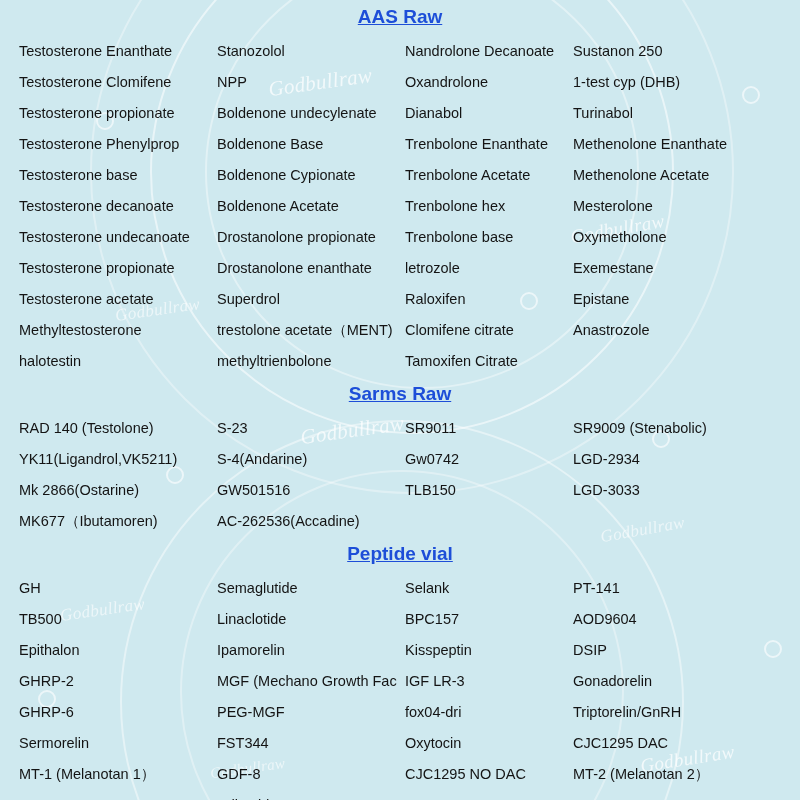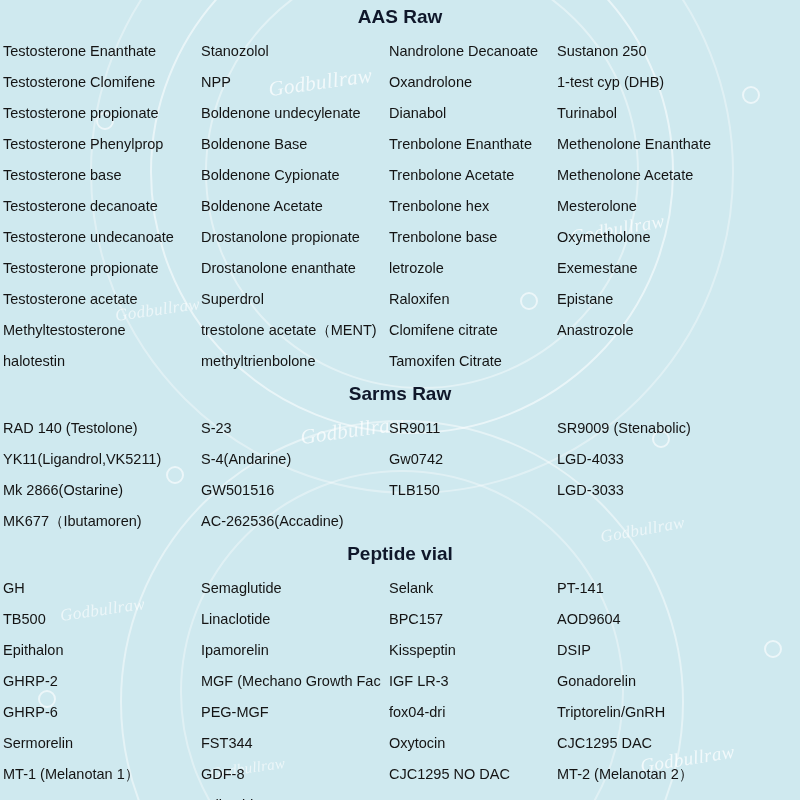--- a/index.html
+++ b/index.html
@@ -58,26 +58,27 @@
     position: relative;
     z-index: 2;
     padding: 0;
   }
   .section-title {
     text-align: center;
     font-weight: bold;
     font-size: 19px;
     line-height: 26px;
     margin: 4px 0 6px 0;
-    color: #0f172a;
+    color: #1d4ed8;
+    text-decoration: underline;
   }
   .grid {
     display: grid;
     grid-template-columns: 198px 188px 168px 190px;
-    padding-left: 3px;
+    padding-left: 19px;
     column-gap: 0;
   }
   .cell {
     font-size: 14.5px;
     line-height: 31px;
     height: 31px;
     white-space: nowrap;
     overflow: hidden;
     color: #141414;
   }
@@ -163,21 +164,21 @@
       </div>
       <div class="section-title">Sarms Raw</div>
       <div class="grid">
         <div class="cell">RAD 140 (Testolone)</div>
         <div class="cell">S-23</div>
         <div class="cell">SR9011</div>
         <div class="cell">SR9009 (Stenabolic)</div>
         <div class="cell">YK11(Ligandrol,VK5211)</div>
         <div class="cell">S-4(Andarine)</div>
         <div class="cell">Gw0742</div>
-        <div class="cell">LGD-4033</div>
+        <div class="cell">LGD-2934</div>
         <div class="cell">Mk 2866(Ostarine)</div>
         <div class="cell">GW501516</div>
         <div class="cell">TLB150</div>
         <div class="cell">LGD-3033</div>
         <div class="cell">MK677（Ibutamoren)</div>
         <div class="cell">AC-262536(Accadine)</div>
         <div class="cell empty"></div>
       </div>
       <div class="section-title">Peptide vial</div>
       <div class="grid">

